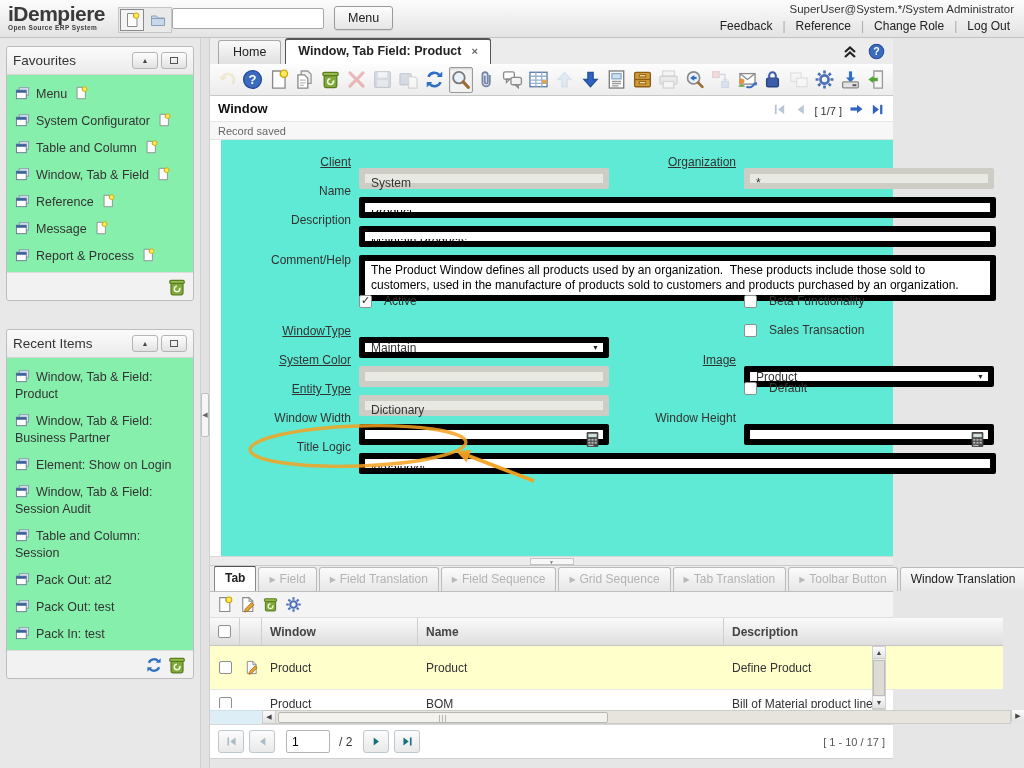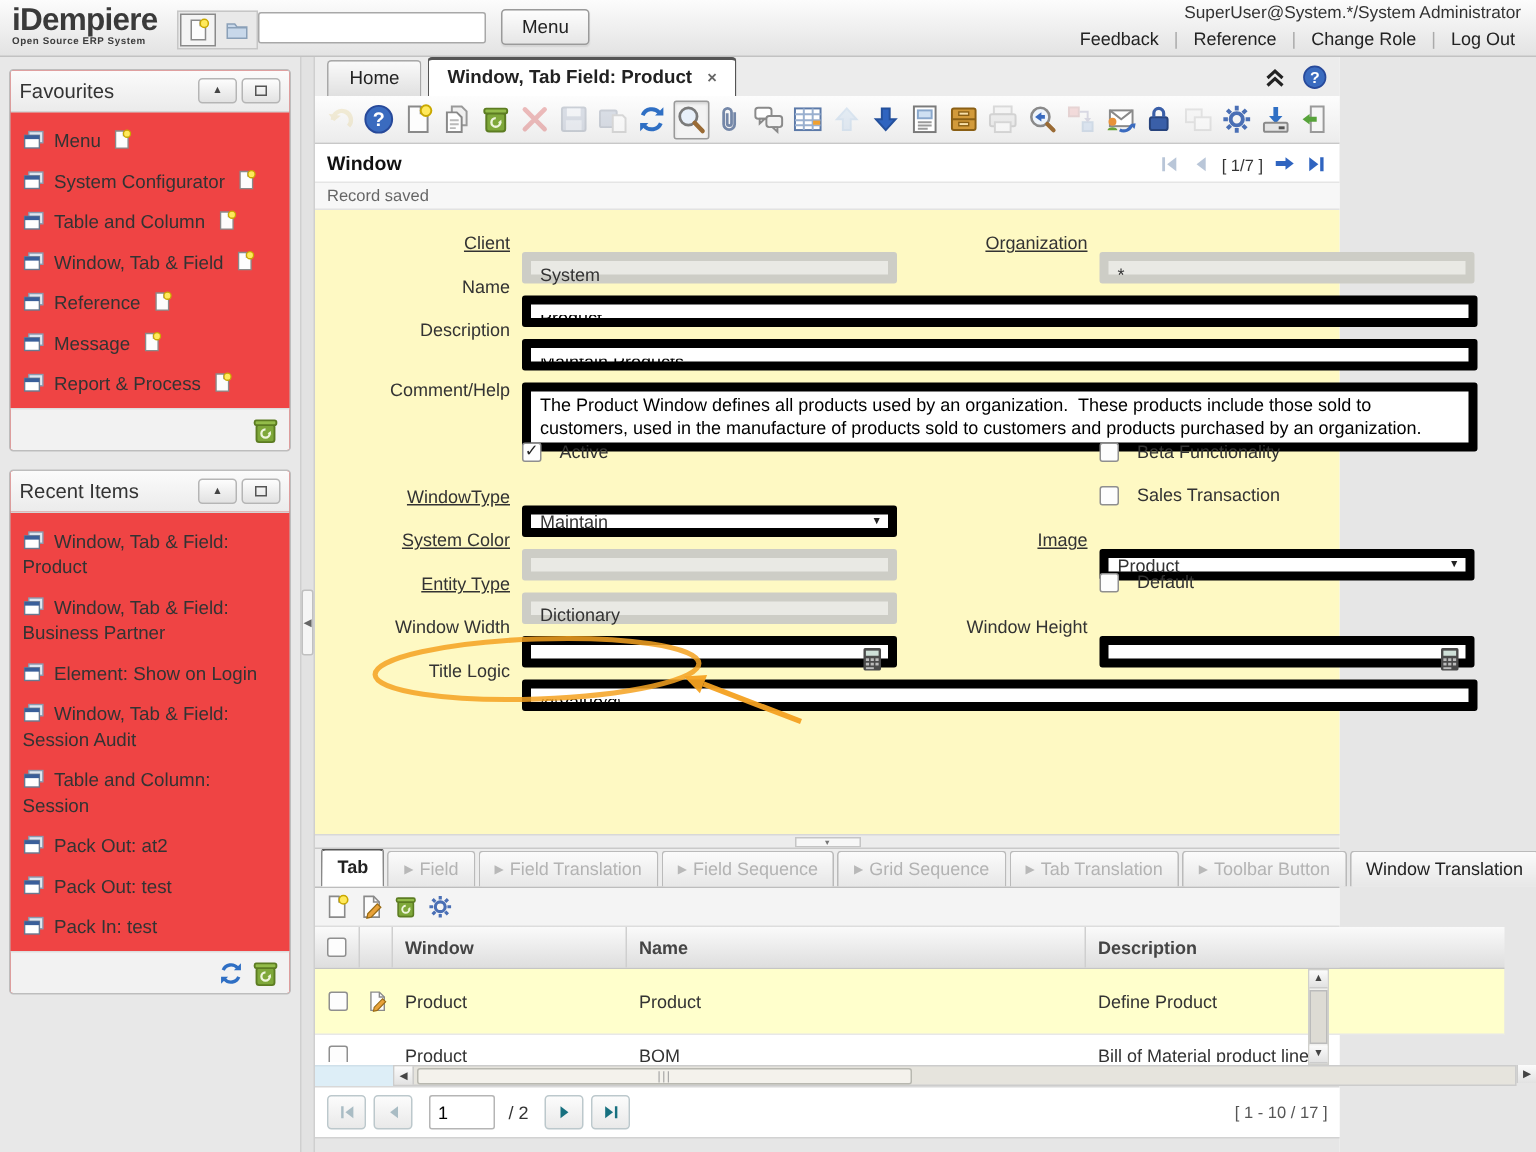--- a/index.html
+++ b/index.html
@@ -21,21 +21,21 @@
   .cbtn { width:18px; background:linear-gradient(#fafafa,#dcdcdc); border-left:1px solid #b0b0b0; display:flex; align-items:center; justify-content:center; font-size:7px; color:#333; }
   .menu-btn { position:absolute; left:334px; top:6px; padding:4px 13px; border:1px solid #9a9a9a; border-radius:3px;
     background:linear-gradient(#fdfdfd,#e6e6e6); font-size:12.5px; color:#222; box-shadow:0 1px 1px rgba(0,0,0,.08); }
   .huser { position:absolute; right:10px; top:3px; font-size:11.5px; color:#333; }
   .hlinks { position:absolute; right:10px; top:19px; font-size:12px; color:#222; }
   .hlink { padding:0 4px; cursor:default; }
   .lsep { color:#aaa; padding:0 6px; }
 
   
   #sidebar { position:absolute; left:0; top:38px; width:200px; height:730px; background:#e8e8e8; padding:8px 6px; }
-  .panel { background:#ef4444; border:1px solid #bdbdbd; border-radius:3px; margin-bottom:12px; overflow:hidden; }
+  .panel { background:#86efac; border:1px solid #bdbdbd; border-radius:3px; margin-bottom:28px; overflow:hidden; }
   .phead { height:28px; background:linear-gradient(#fbfbfb,#ebebeb); border-bottom:1px solid #d5d5d5;
     display:flex; align-items:center; padding:0 6px; }
   .ptitle { flex:1; font-size:13.5px; color:#333; }
   .pbtn { display:inline-flex; align-items:center; justify-content:center; width:26px; height:17px; border:1px solid #b5b5b5;
     border-radius:3px; background:linear-gradient(#fdfdfd,#e2e2e2); font-size:7px; color:#444; margin-left:3px; }
   .sq { width:8px; height:7px; border:1.5px solid #555; display:inline-block; }
   .pbody { padding:6px 6px 2px 6px; }
   .sitem { padding:5px 2px; line-height:17px; cursor:default; }
   .wicon { display:inline-block; vertical-align:-3px; margin-right:6px; }
   .silbl { font-size:12.5px; color:#333; }
@@ -65,21 +65,21 @@
   .titlebar { height:26px; display:flex; align-items:center; padding:0 8px; border-bottom:1px solid #e5e5e5; }
   .wtitle { font-size:13px; font-weight:bold; color:#111; flex:1; }
   .recnav { display:flex; align-items:flex-end; gap:6px; font-size:11px; color:#333; }
   .nbtn { display:inline-flex; }
   .nav-dis { color:#b9c6d8; }
   .nav-en { color:#2f64c0; }
 
   .statusbar { height:18px; background:#f7f7f7; border-bottom:1px solid #e2e2e2; font-size:11px; color:#666; display:flex; align-items:center; padding:0 8px; }
 
   
-  .formarea { height:416px; position:relative; padding:12px 0 0 30px; background:#fef9c3; }
+  .formarea { height:416px; position:relative; padding:12px 0 0 30px; background:#5eead4;margin-left:11px; }
   .frow { position:relative; height:22px; margin-bottom:7px; }
   .frow.tall { height:46px; }
   .flabel { position:absolute; top:3px; font-size:12px; color:#333; text-align:right; }
   .l-label { left:0; width:100px; }
   .r-label { left:390px; width:95px; }
   .flabel.link { text-decoration:underline; }
   .fld { position:absolute; top:16px; height:21px; border:6px solid #000000; background:#fff; font-size:12px; padding:2px 6px; border-radius:2px; }
   .fld.ro { background:#e9e9e4; border-color:#cdcdc6; }
   .l-field { left:108px; width:250px; }
   .r-field { left:493px; width:250px; }

